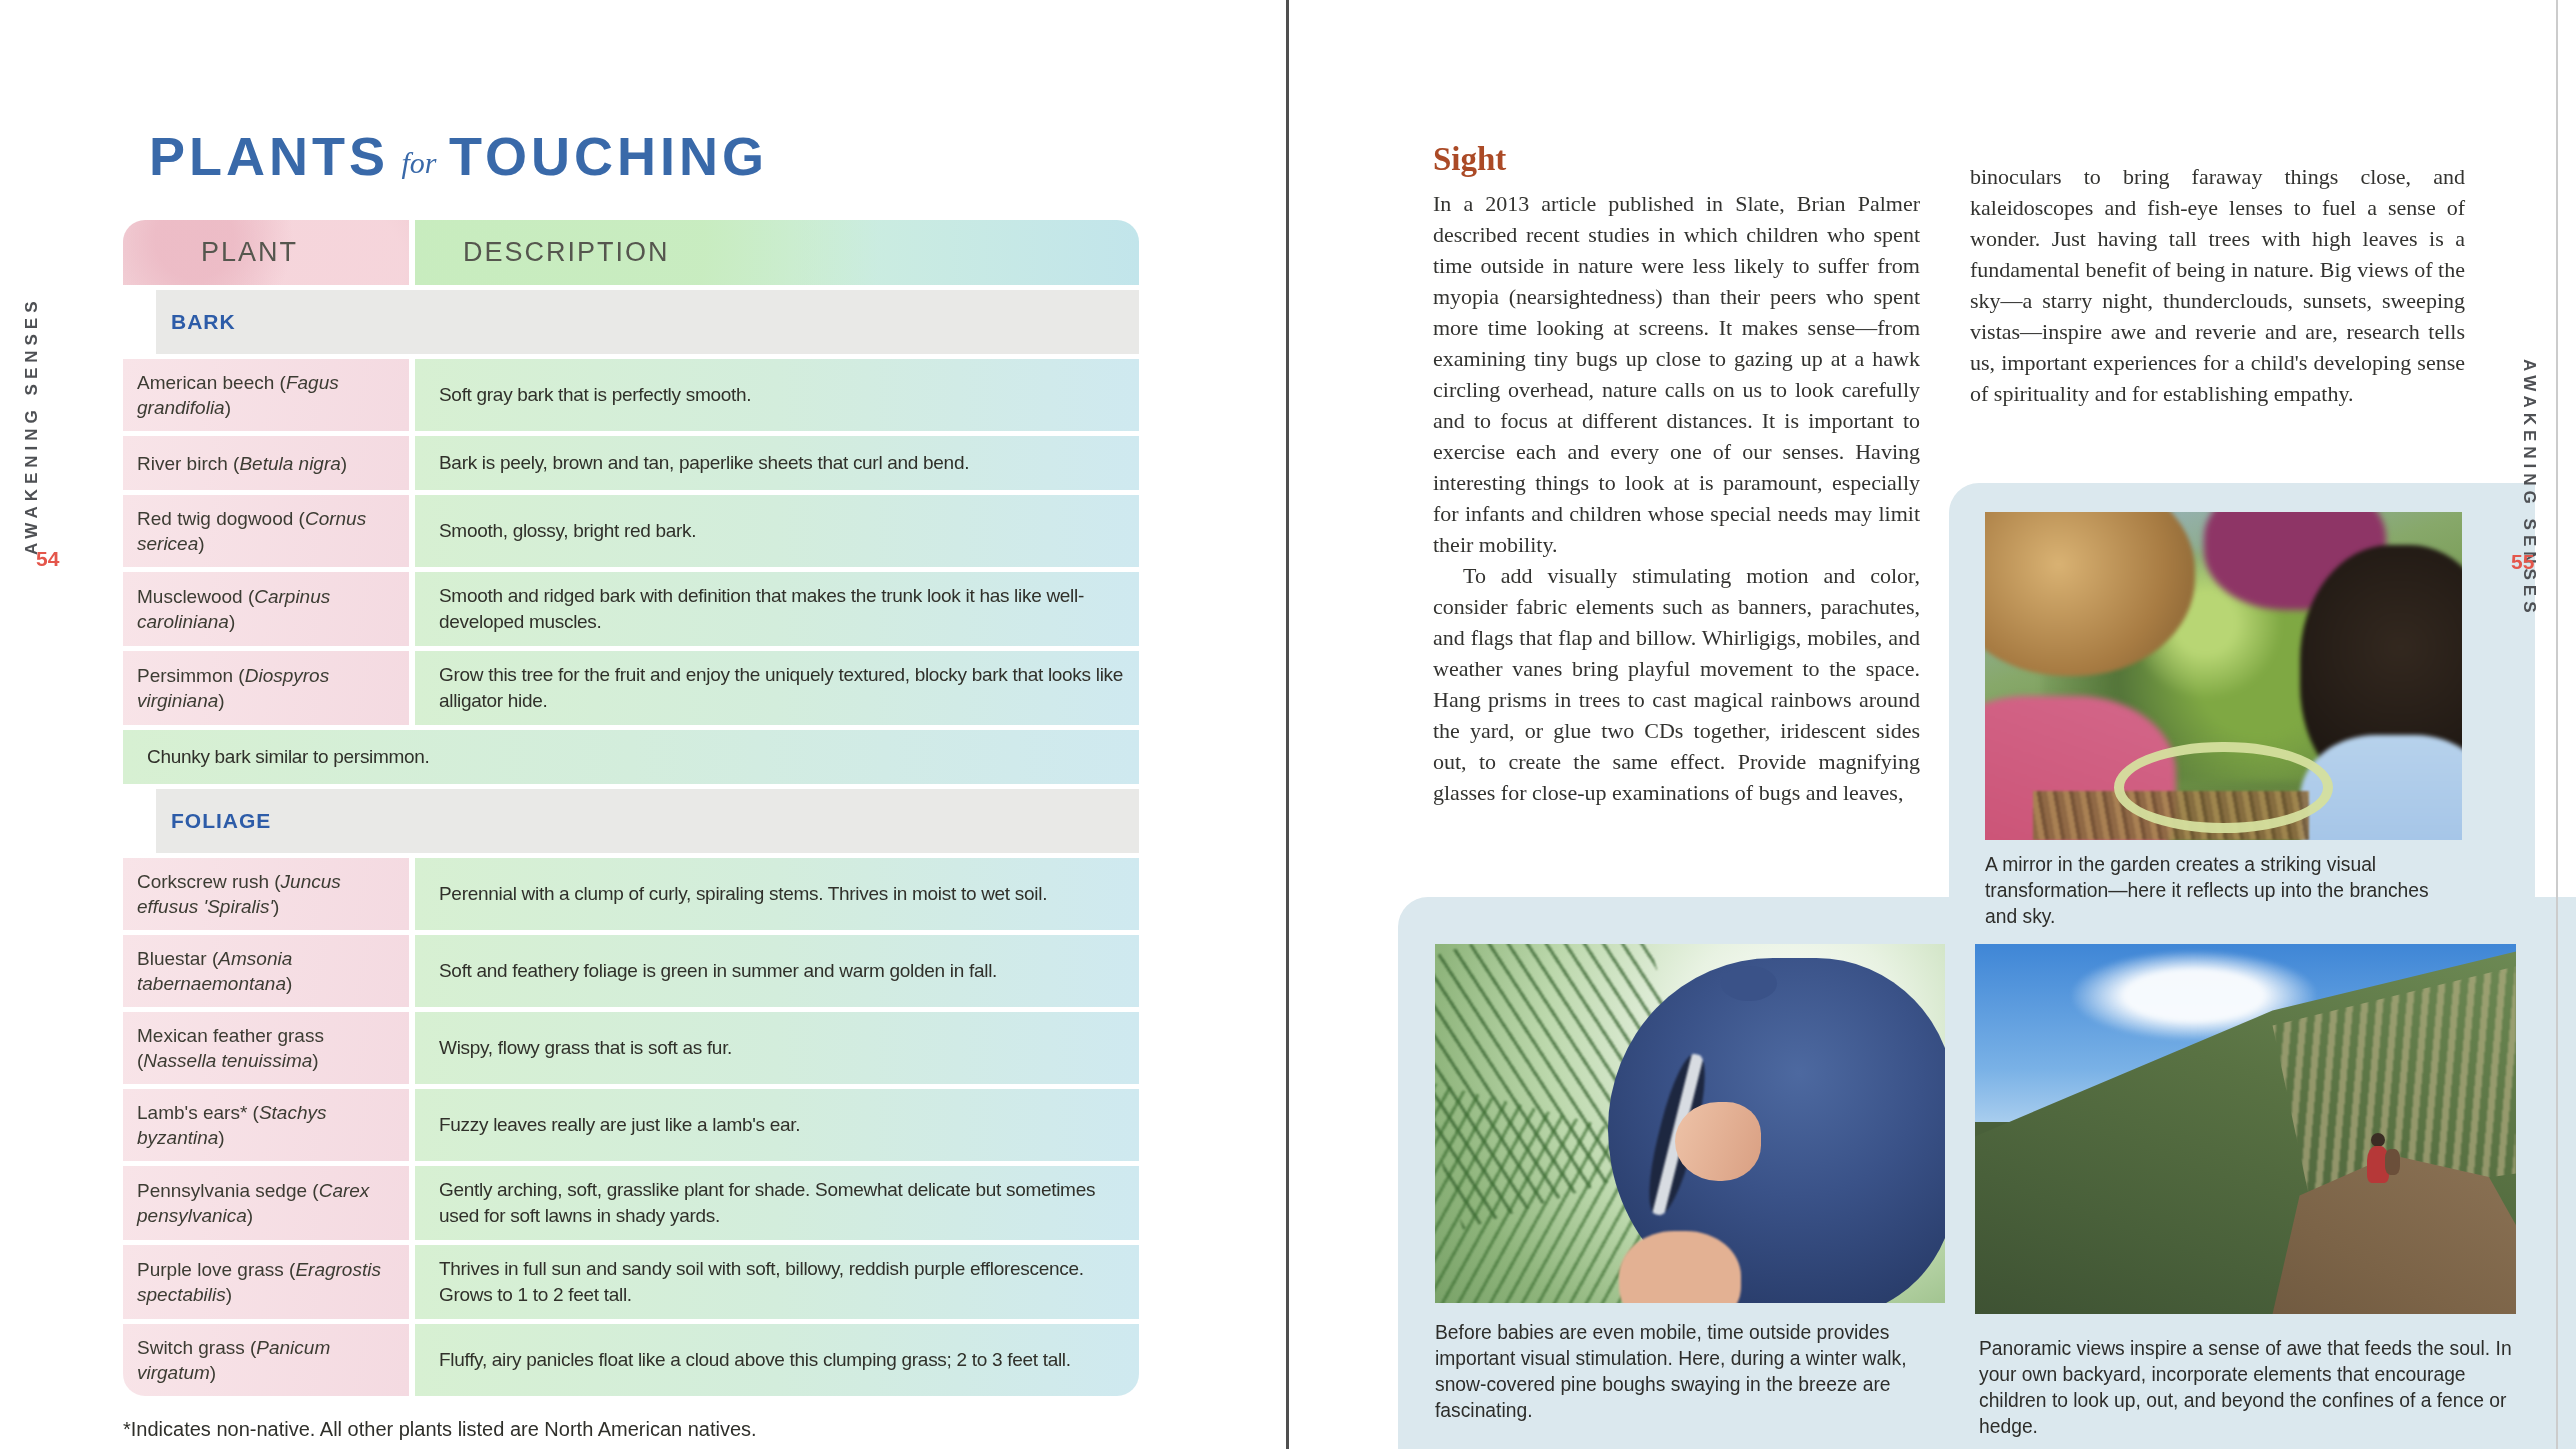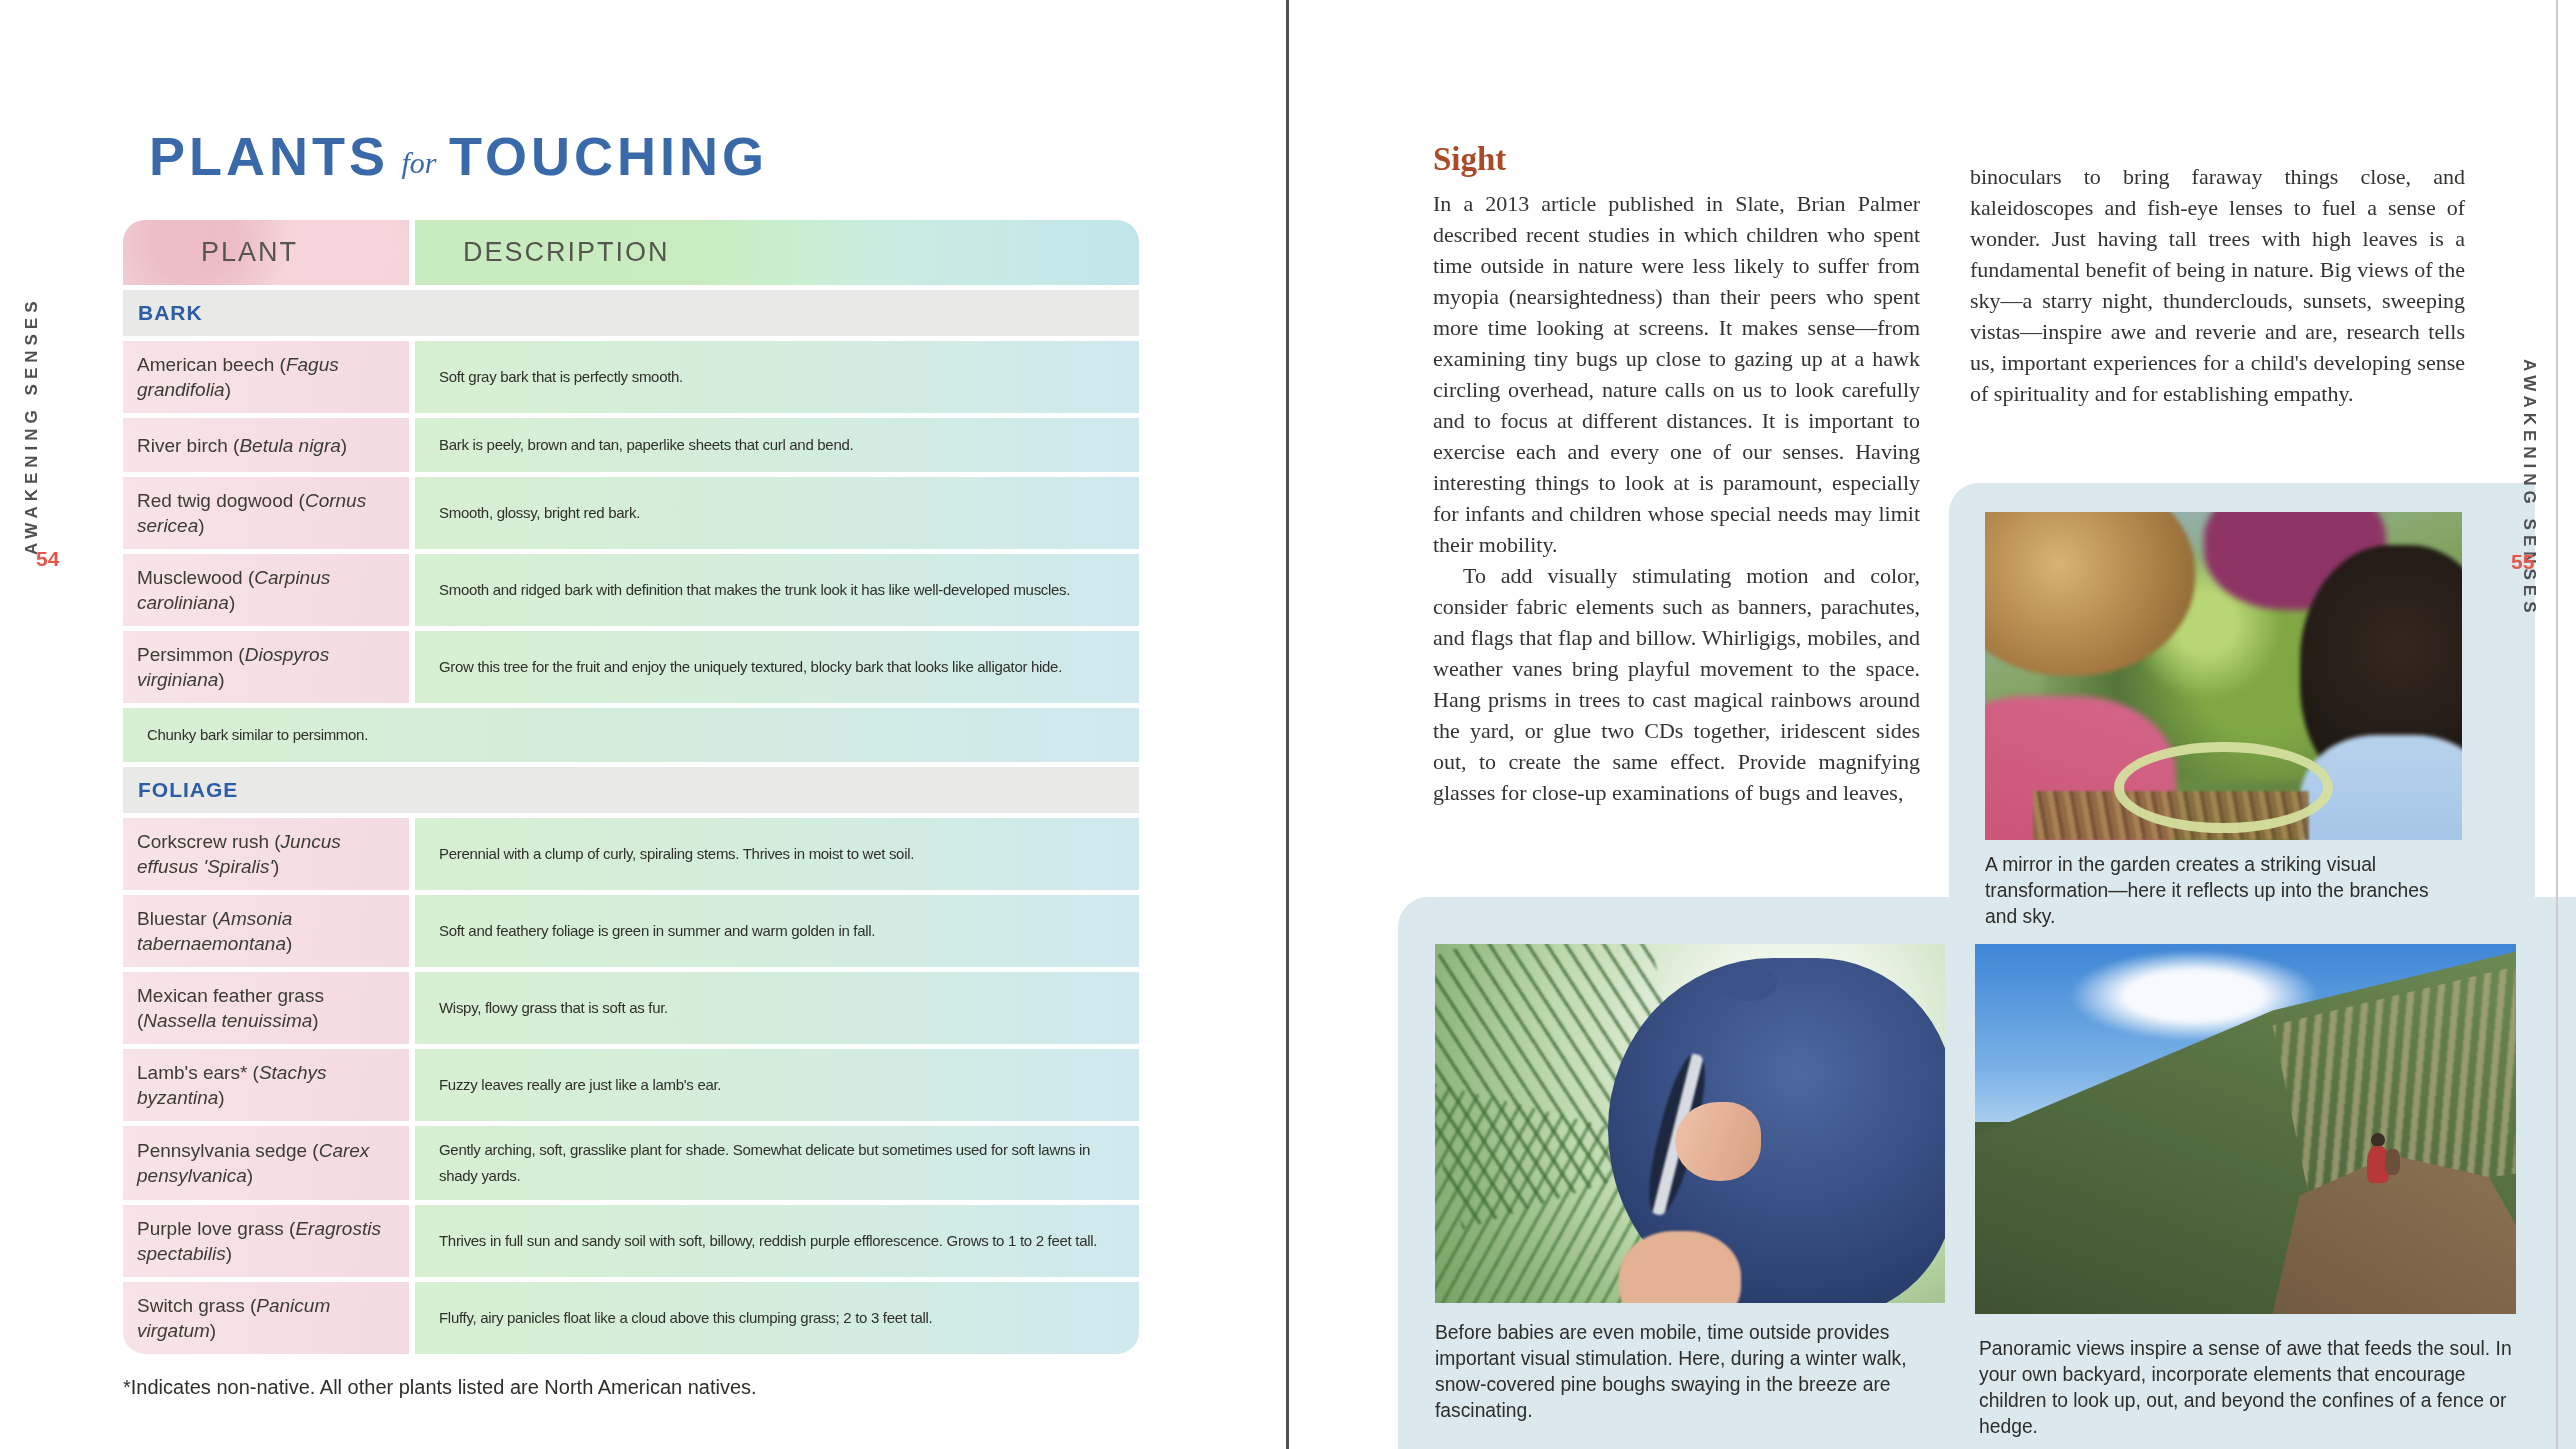--- a/index.html
+++ b/index.html
@@ -31,30 +31,30 @@
     background: radial-gradient(circle at 25% 30%, rgba(236,185,196,.85) 0 18%, rgba(236,185,196,0) 45%),
                 radial-gradient(circle at 75% 75%, rgba(246,214,220,.9) 0 30%, rgba(246,214,220,0) 60%),
                 linear-gradient(100deg,#f3d3d9,#efc9d1);
   }
   .t-head .t-c2 {
     border-top-right-radius:22px; height:65px; display:flex; align-items:center; padding-left:48px;
     background: radial-gradient(circle at 20% 40%, rgba(200,236,190,.9) 0 25%, rgba(200,236,190,0) 55%),
                 linear-gradient(90deg,#c9ecc5,#cdeedd 52%,#c2e5eb);
   }
   .t-head-label { font-size:27px; letter-spacing:2px; color:#55564e; }
-  .t-sec { height:46px; background:#e9e9e7; display:flex; align-items:center; padding-left:15px;
-           color:#2d5ca8; font-weight:bold; font-size:21px; letter-spacing:1px; margin-bottom:5px; }
+  .t-sec { height:64px; background:#e9e9e7; display:flex; align-items:center; padding-left:15px;
+           color:#2d5ca8; font-weight:bold; font-size:21px; letter-spacing:1px; margin-bottom:5px;margin-left:33px; }
   .t-data .t-c1 {
     min-height:54px; display:flex; flex-direction:column; justify-content:center;
     padding:11px 12px 11px 14px; font-size:19px; line-height:25px; color:#3c3c33;
     background:linear-gradient(100deg,#f8e4e8,#f4dae1);
   }
   .t-data .t-c2 {
     min-height:54px; display:flex; align-items:center;
-    padding:11px 14px 11px 24px; font-size:15px; letter-spacing:-0.3px; line-height:26px; color:#30302a;
+    padding:11px 14px 11px 24px; font-size:19px; letter-spacing:-0.3px; line-height:26px; color:#30302a;
     background:linear-gradient(90deg,#d7f0d2,#d3eddc 50%,#cfe9f0);
   }
   .t-body .t-data:last-child .t-c1 { border-bottom-left-radius:22px; }
   .t-body .t-data:last-child .t-c2 { border-bottom-right-radius:22px; }
   .t-foot { margin-top:22px; font-size:20px; color:#2f2f2a; }
 
   
   .panel { position:absolute; background:#dbe8ee; }
   .panel-a { left:1949px; top:483px; width:586px; height:967px; border-top-left-radius:30px; }
   .panel-b { left:1398px; top:897px; width:1178px; height:553px; border-top-left-radius:30px; }

